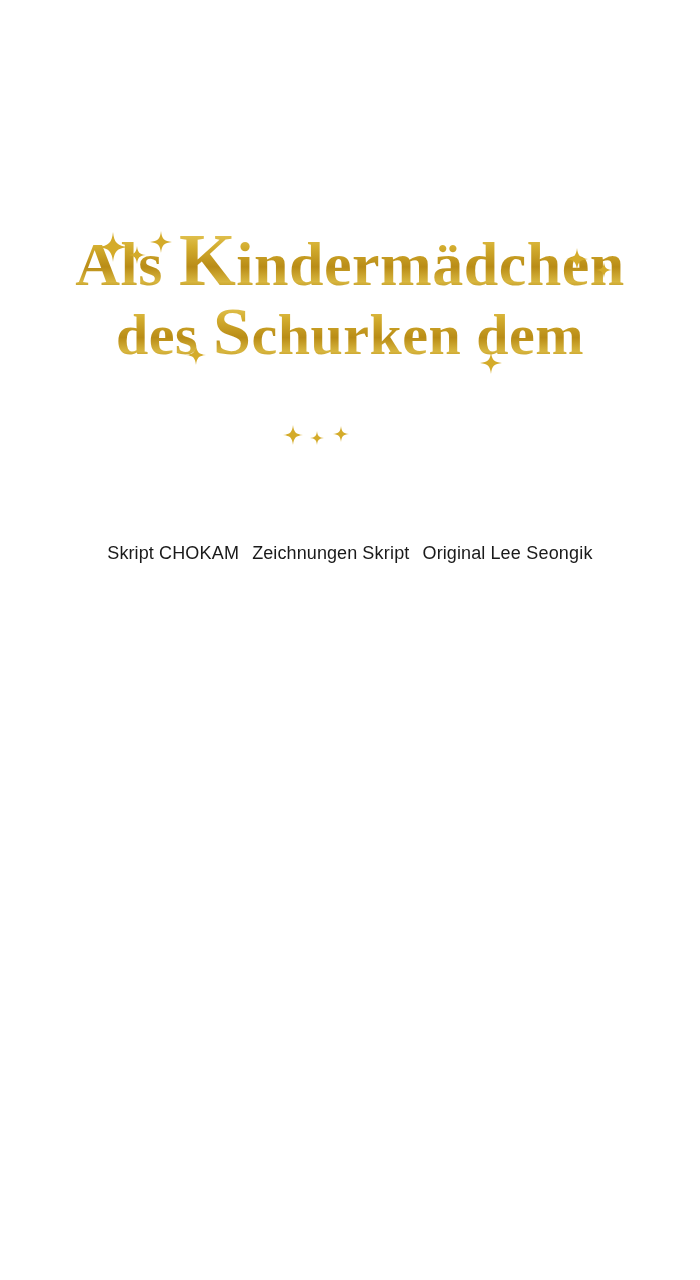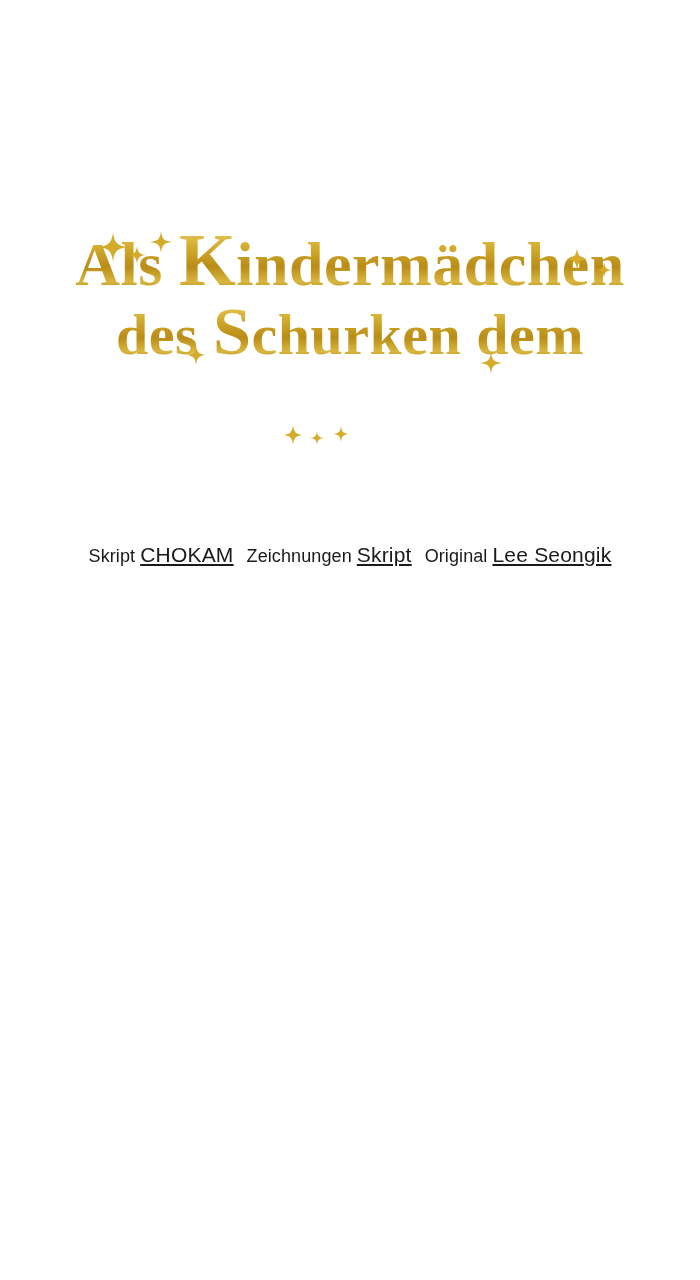--- a/index.html
+++ b/index.html
@@ -80,23 +80,22 @@
     top: 543px;
     text-align: center;
     color: #1a1a1a;
     white-space: nowrap;
   }
   #credits .role {
     font-size: 18px;
     letter-spacing: 0.1px;
   }
   #credits .name {
-    font-size: 21px;
+    font-size: 18px;
     letter-spacing: 0.2px;
-    text-decoration: underline;
   }
   #credits .gap {
     display: inline-block;
     width: 13px;
   }
   #credits .sp {
     display: inline-block;
     width: 5px;
   }
 </style>

